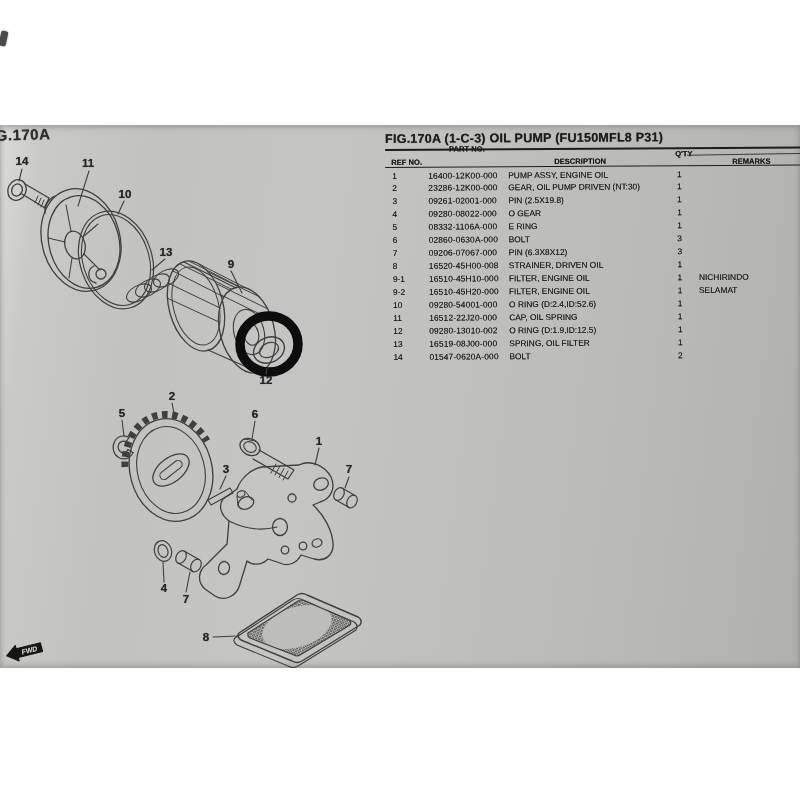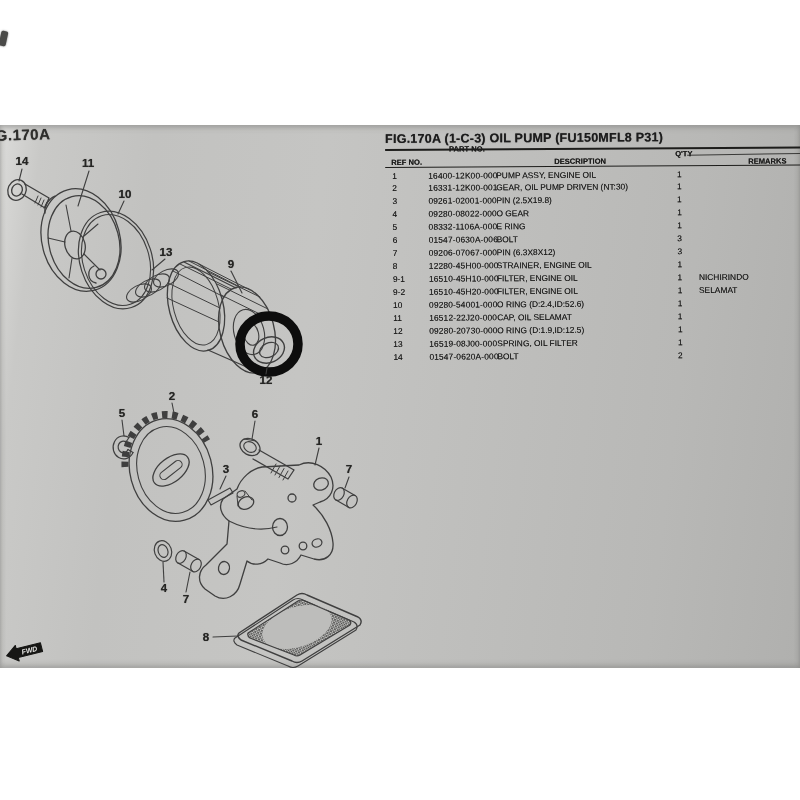--- a/index.html
+++ b/index.html
@@ -44,30 +44,30 @@
   .qty-rule{left:302px;top:23.5px;width:113px;height:1px;background:#3a3a38;transform:rotate(-.5deg)}
   .hdr-rule{left:0;top:34.5px;width:415px;height:1.2px}
   .hdr span{
     position:absolute;font-size:7.6px;font-weight:bold;white-space:nowrap;
     text-shadow:0 0 .6px rgba(35,35,33,.8);
   }
   .h-ref{left:6px;top:25.5px}
   .h-part{left:64px;top:13px}
   .h-desc{left:169px;top:25.5px}
   .h-qty{left:290px;top:19px}
-  .h-rem{left:363px;top:26.5px}
+  .h-rem{left:347px;top:26.5px}
   .rows{position:absolute;left:0;top:37.5px;width:415px}
   .row{position:relative;height:12.95px}
   .row span{
     position:absolute;top:0;font-size:8.4px;line-height:12.95px;white-space:nowrap;
     text-shadow:0 0 .6px rgba(40,40,38,.75);
   }
   .c-ref{left:7px}
   .c-part{left:43px;letter-spacing:.15px}
-  .c-desc{left:111px}
+  .c-desc{left:123px}
   .c-qty{left:283px;width:22px;text-align:center}
   .c-rem{left:313px}
 </style>
 </head>
 <body>
 
 <div class="page"></div>
 <div class="corner-mark"></div>
 <div class="corner-text">IG.170A</div>
 
@@ -255,21 +255,21 @@
   <div class="rows">
       <div class="row">
         <span class="c-ref">1</span>
         <span class="c-part">16400-12K00-000</span>
         <span class="c-desc">PUMP ASSY, ENGINE OIL</span>
         <span class="c-qty">1</span>
         <span class="c-rem"></span>
       </div>
       <div class="row">
         <span class="c-ref">2</span>
-        <span class="c-part">16331-12K00-001</span>
+        <span class="c-part">23286-12K00-000</span>
         <span class="c-desc">GEAR, OIL PUMP DRIVEN (NT:30)</span>
         <span class="c-qty">1</span>
         <span class="c-rem"></span>
       </div>
       <div class="row">
         <span class="c-ref">3</span>
         <span class="c-part">09261-02001-000</span>
         <span class="c-desc">PIN (2.5X19.8)</span>
         <span class="c-qty">1</span>
         <span class="c-rem"></span>
@@ -283,36 +283,36 @@
       </div>
       <div class="row">
         <span class="c-ref">5</span>
         <span class="c-part">08332-1106A-000</span>
         <span class="c-desc">E RING</span>
         <span class="c-qty">1</span>
         <span class="c-rem"></span>
       </div>
       <div class="row">
         <span class="c-ref">6</span>
-        <span class="c-part">01547-0630A-006</span>
+        <span class="c-part">02860-0630A-000</span>
         <span class="c-desc">BOLT</span>
         <span class="c-qty">3</span>
         <span class="c-rem"></span>
       </div>
       <div class="row">
         <span class="c-ref">7</span>
         <span class="c-part">09206-07067-000</span>
         <span class="c-desc">PIN (6.3X8X12)</span>
         <span class="c-qty">3</span>
         <span class="c-rem"></span>
       </div>
       <div class="row">
         <span class="c-ref">8</span>
-        <span class="c-part">12280-45H00-000</span>
-        <span class="c-desc">STRAINER, ENGINE OIL</span>
+        <span class="c-part">16520-45H00-008</span>
+        <span class="c-desc">STRAINER, DRIVEN OIL</span>
         <span class="c-qty">1</span>
         <span class="c-rem"></span>
       </div>
       <div class="row">
         <span class="c-ref">9-1</span>
         <span class="c-part">16510-45H10-000</span>
         <span class="c-desc">FILTER, ENGINE OIL</span>
         <span class="c-qty">1</span>
         <span class="c-rem">NICHIRINDO</span>
       </div>
@@ -326,27 +326,27 @@
       <div class="row">
         <span class="c-ref">10</span>
         <span class="c-part">09280-54001-000</span>
         <span class="c-desc">O RING (D:2.4,ID:52.6)</span>
         <span class="c-qty">1</span>
         <span class="c-rem"></span>
       </div>
       <div class="row">
         <span class="c-ref">11</span>
         <span class="c-part">16512-22J20-000</span>
-        <span class="c-desc">CAP, OIL SELAMAT</span>
+        <span class="c-desc">CAP, OIL SPRING</span>
         <span class="c-qty">1</span>
         <span class="c-rem"></span>
       </div>
       <div class="row">
         <span class="c-ref">12</span>
-        <span class="c-part">09280-20730-000</span>
+        <span class="c-part">09280-13010-002</span>
         <span class="c-desc">O RING (D:1.9,ID:12.5)</span>
         <span class="c-qty">1</span>
         <span class="c-rem"></span>
       </div>
       <div class="row">
         <span class="c-ref">13</span>
         <span class="c-part">16519-08J00-000</span>
         <span class="c-desc">SPRING, OIL FILTER</span>
         <span class="c-qty">1</span>
         <span class="c-rem"></span>

